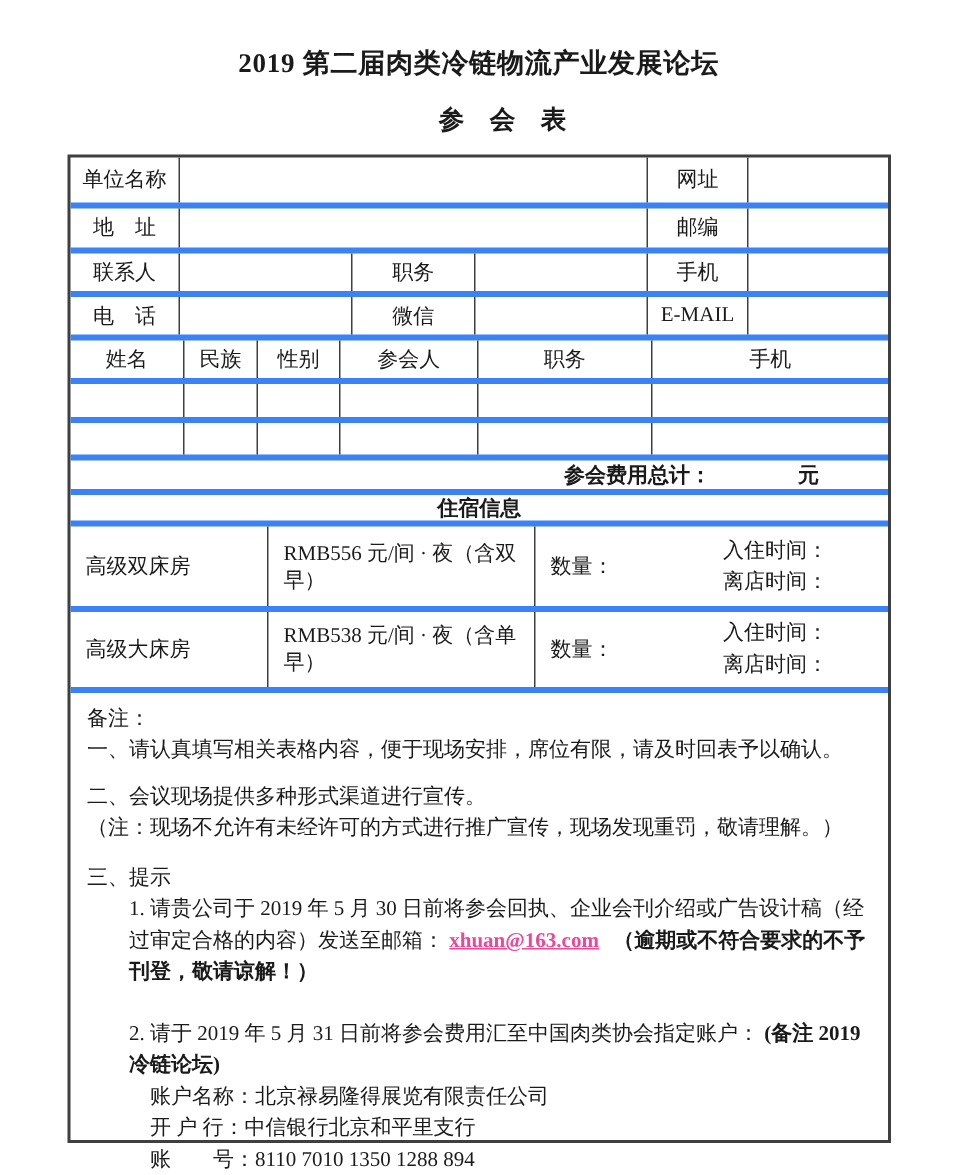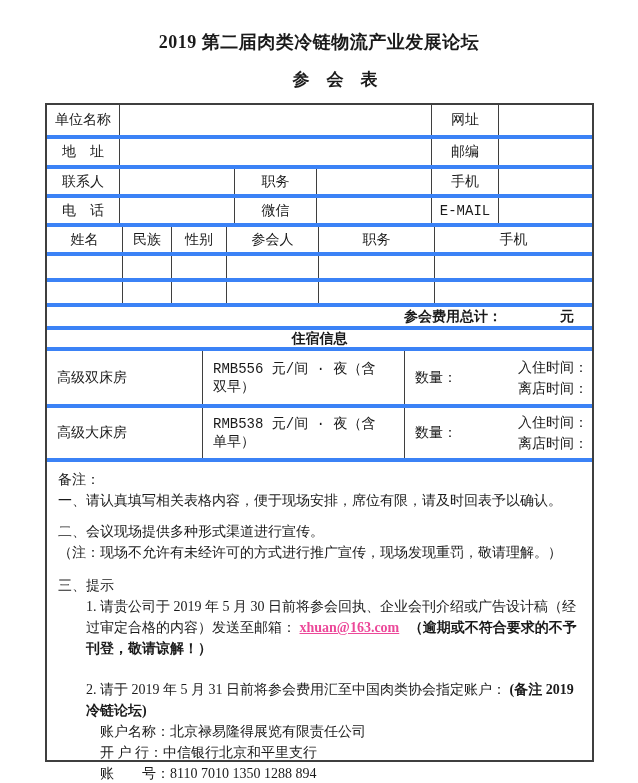--- a/index.html
+++ b/index.html
@@ -29,35 +29,35 @@
     margin: 12px 0 0 45px;
     width: 549px;
     border: 2px solid #3f3f3f;
     background: #fff;
   }
   .tr { display: grid; }
   .tr + .tr { border-top: 4px solid #3b82f6; }
   .cols-a { grid-template-columns: 72px 312px 67px 1fr; }
   .cols-b { grid-template-columns: 72px 115px 82px 115px 67px 1fr; }
   .cols-c { grid-template-columns: 75px 49px 55px 92px 116px 1fr; }
-  .cols-d { grid-template-columns: 131px 178px 77px 1fr; gap: 24px; }
+  .cols-d { grid-template-columns: 131px 178px 77px 1fr; }
   .cols-full { grid-template-columns: 1fr; }
   .h30 { height: 30px; } .h29 { height: 29px; }
   .h26 { height: 26px; } .h25 { height: 25px; }
   .h23 { height: 23px; } .h21 { height: 21px; }
   .h57 { height: 57px; } .h54 { height: 54px; }
   .td {
     display: flex; align-items: center; justify-content: center;
     font-size: 14px; overflow: hidden;
   }
-  .td + .td { border-left: 1px solid #3f3f3f; font-family: Liberation Mono, monospace; }
+  .td + .td { border-left: 1px solid #3f3f3f; }
   .td-left { justify-content: flex-start; padding-left: 10px; }
   .fee-row {
     display: flex; align-items: center; justify-content: flex-end;
-    font-weight: bold; font-size: 14px; padding-right: 18px;
+    font-weight: bold; font-size: 14px; padding-right: 46px;
   }
   .fee-gap { display: inline-block; width: 58px; height: 100%; }
   .section-title { font-weight: bold; font-size: 14px; }
   .times-cell {
     display: flex; flex-direction: column;
     align-items: center; justify-content: center;
     padding-left: 9px; font-size: 14px; line-height: 21px;
   }
   .notes-cell {
     display: block; height: 298px;

